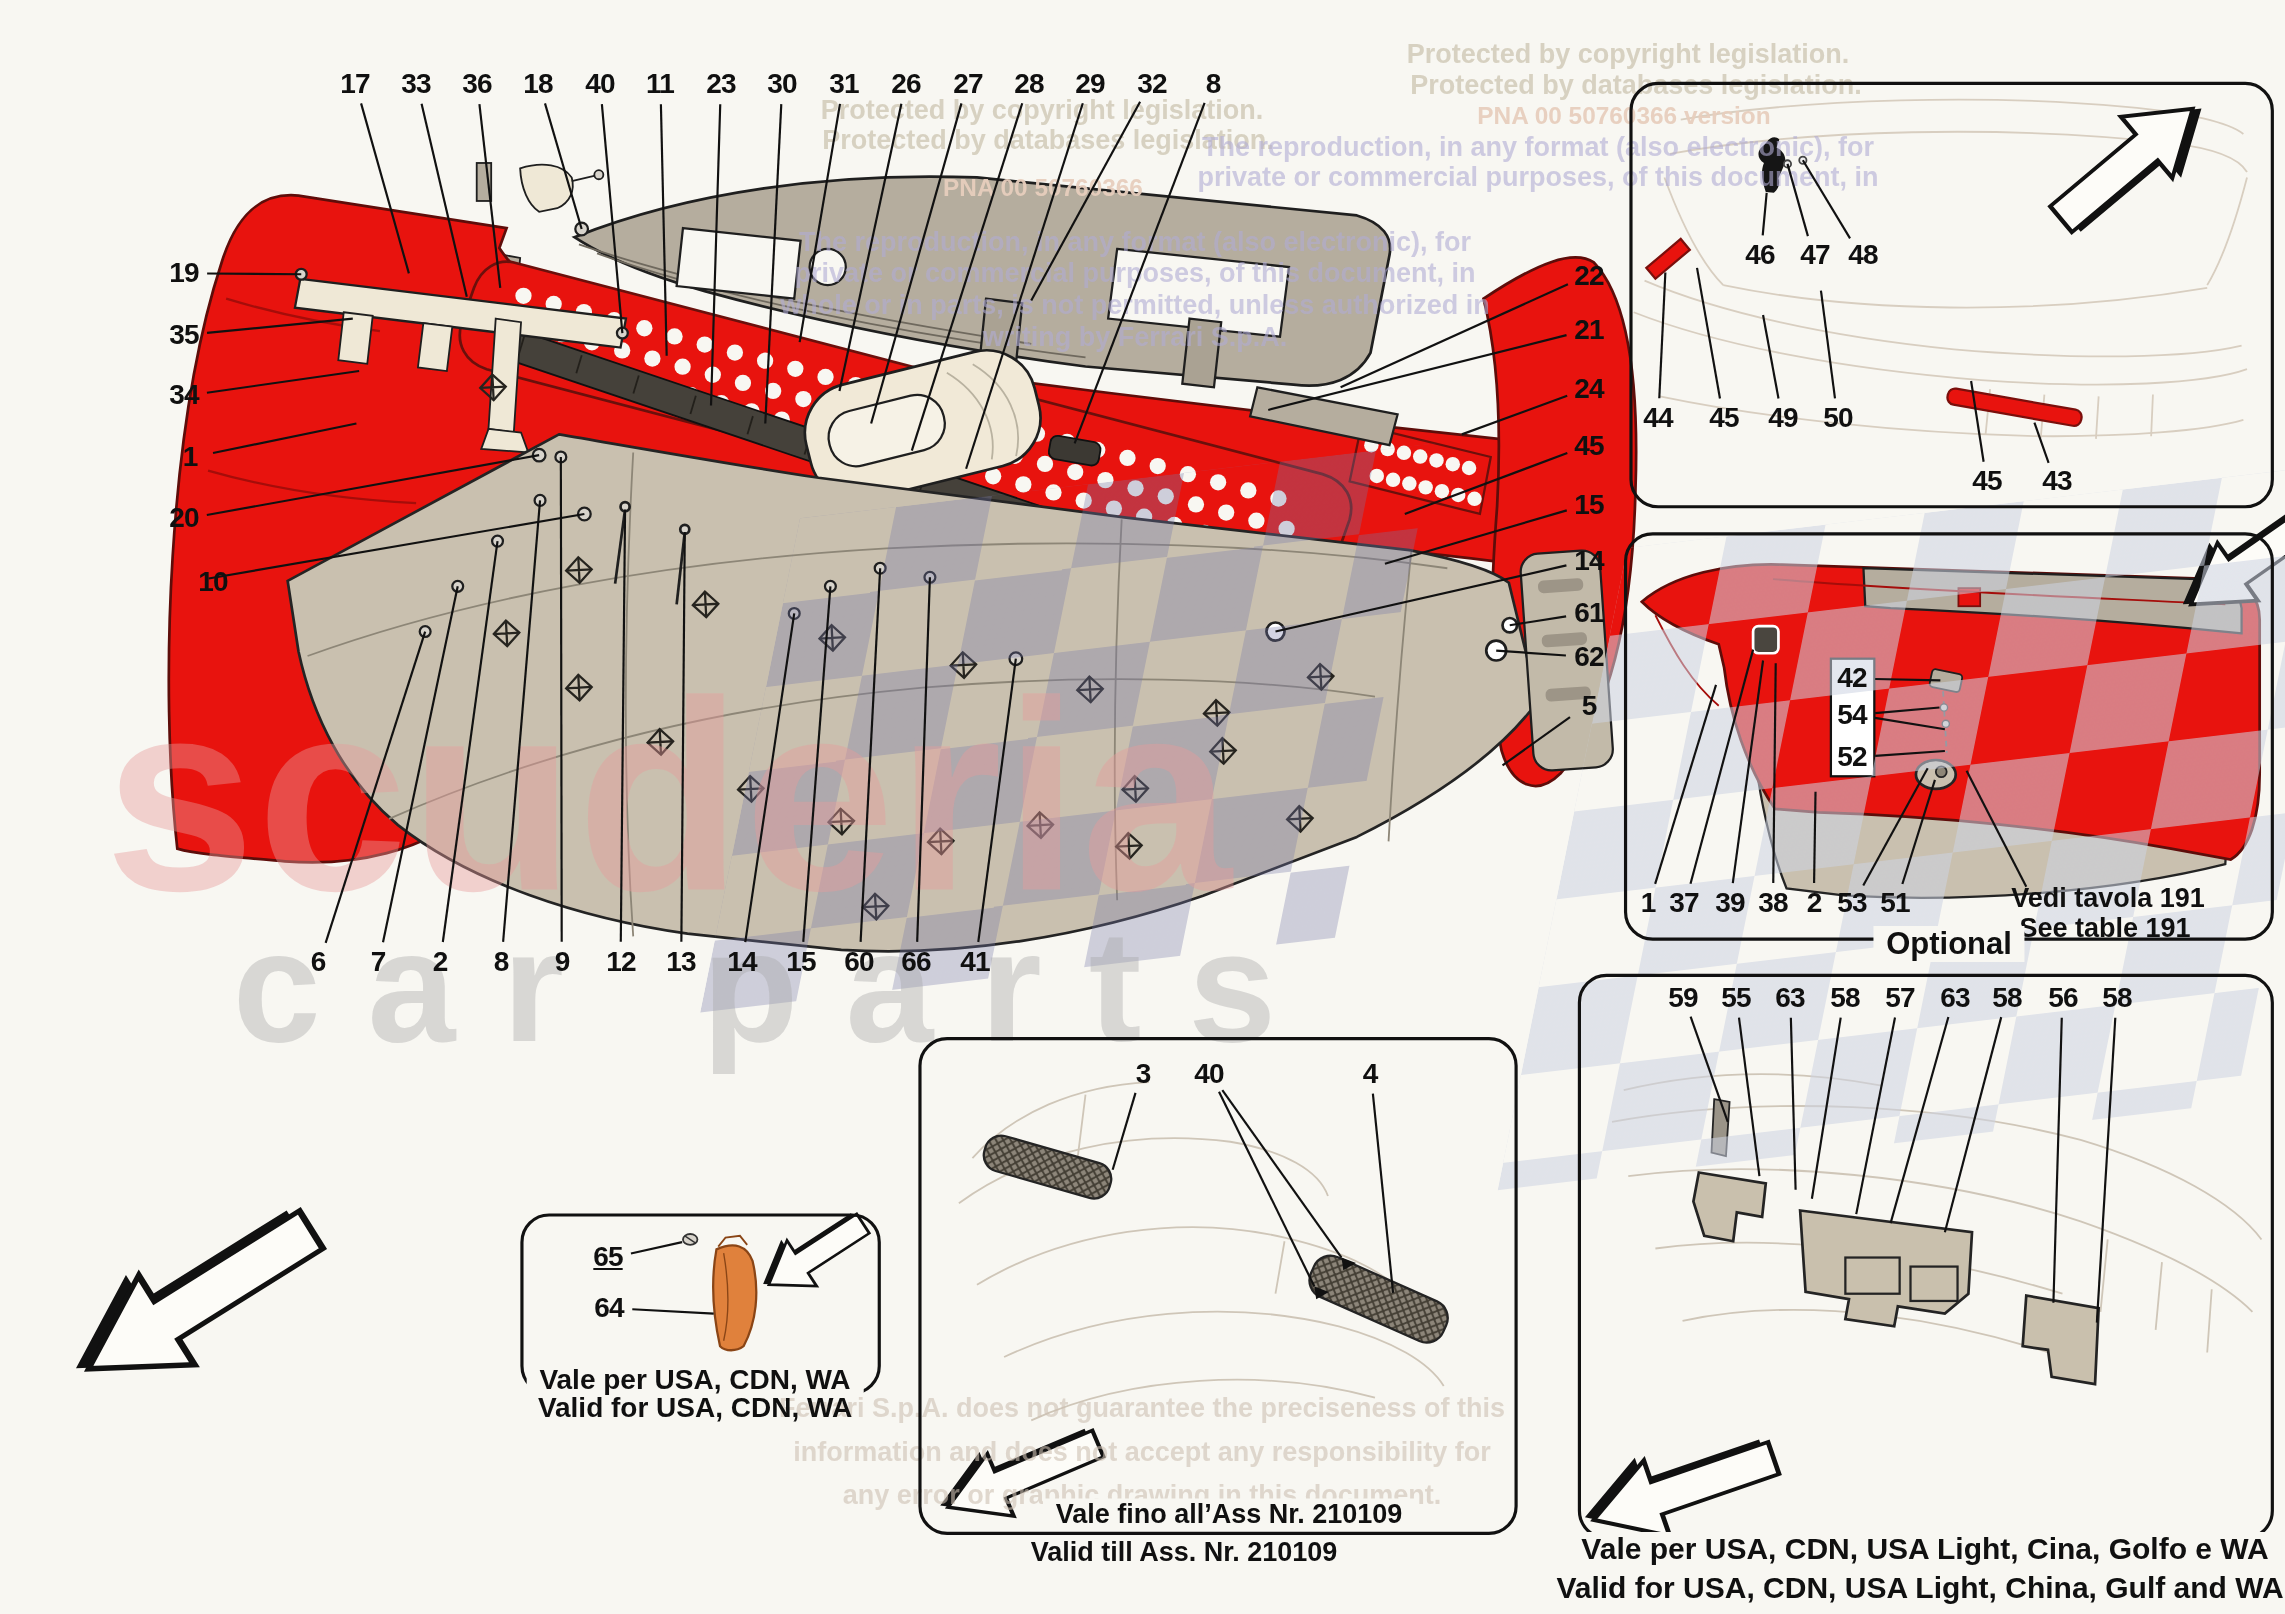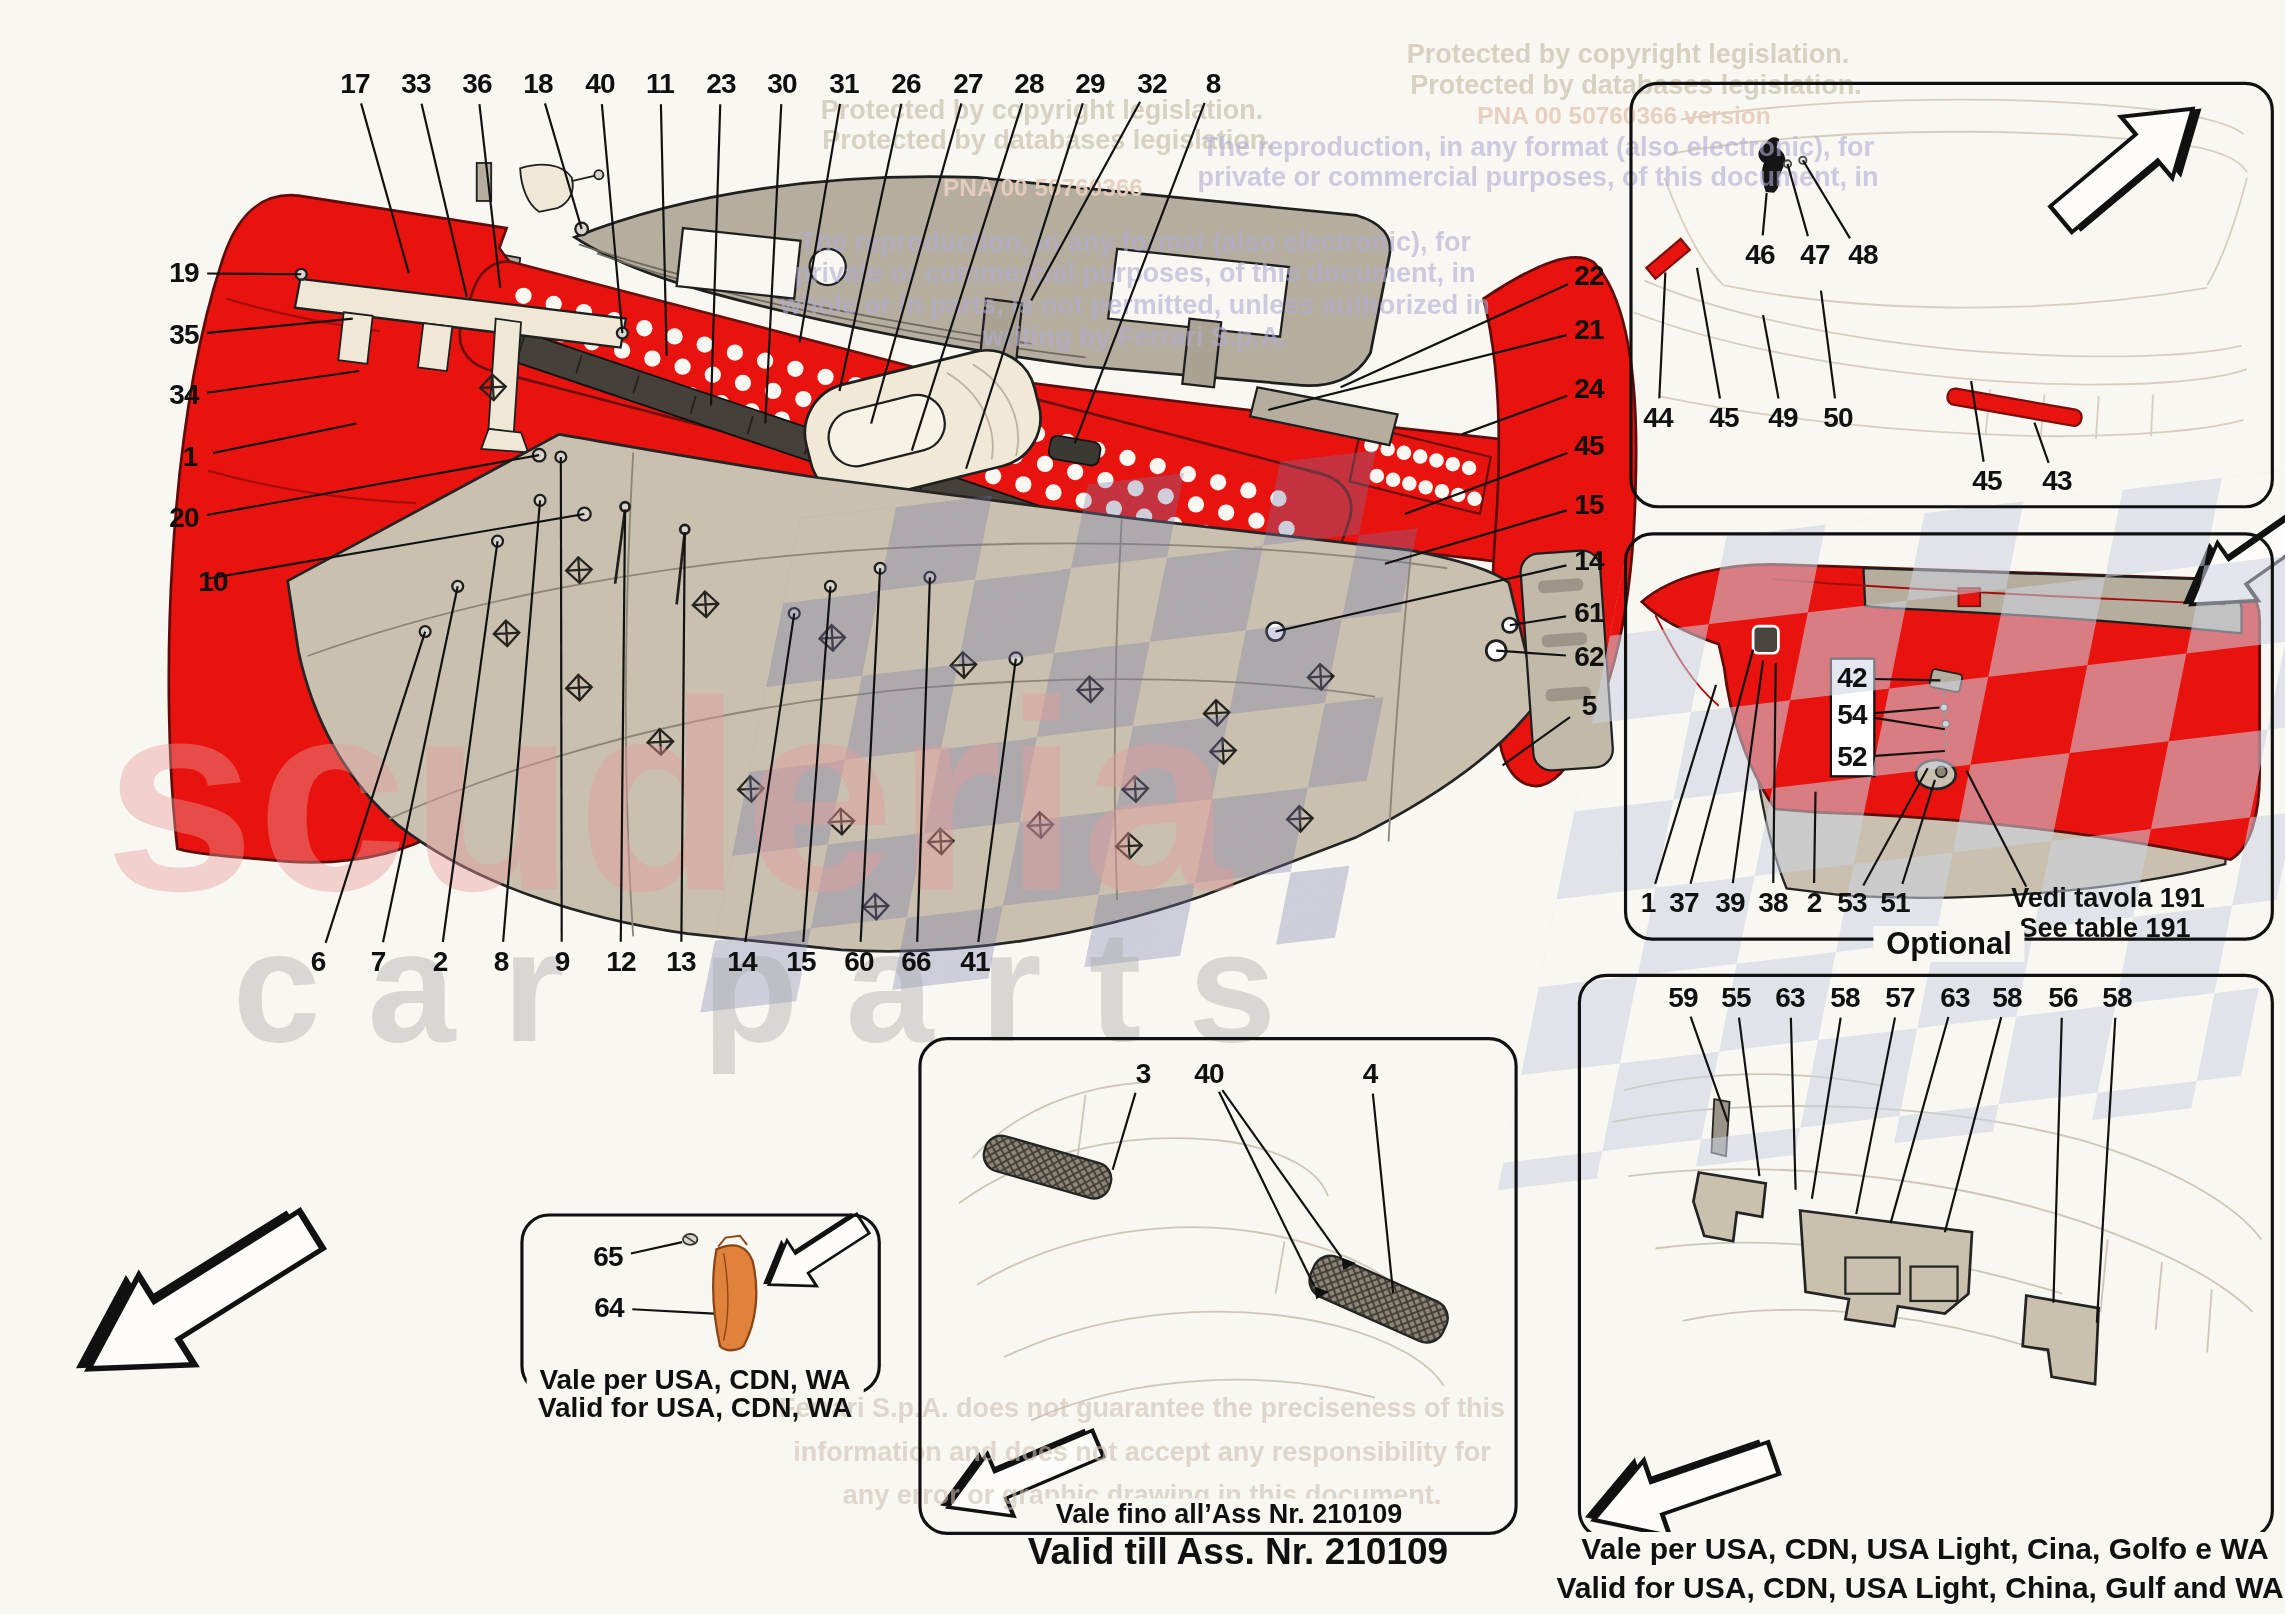--- a/index.html
+++ b/index.html
@@ -516,21 +516,21 @@
       </g>
     <line x1="2240" y1="980" x2="2174" y2="852" stroke="#111" stroke-width="2.4"></line>
   </svg>
 
   <div class="cap" style="left:2108px;top:898px;font-size:27px;">Vedi tavola 191</div>
   <div class="cap" style="left:2105px;top:928px;font-size:27px;">See table 191</div>
   <div class="cap onborder" style="left:1949px;top:944px;font-size:31px;">Optional</div>
   <div class="cap onborder" style="left:1925px;top:1549px;font-size:30px;">Vale per USA, CDN, USA Light, Cina, Golfo e WA</div>
   <div class="cap" style="left:1920px;top:1588px;font-size:30px;">Valid for USA, CDN, USA Light, China, Gulf and WA</div>
   <div class="cap onborder" style="left:1229px;top:1514px;font-size:27px;">Vale fino all’Ass Nr. 210109</div>
-  <div class="cap" style="left:1238px;top:1552px;font-size:37px;">Valid till Ass. Nr. 210109</div>
+  <div class="cap" style="left:1184px;top:1552px;font-size:27px;">Valid till Ass. Nr. 210109</div>
   <div class="cap onborder" style="left:695px;top:1380px;font-size:28px;">Vale per USA, CDN, WA</div>
   <div class="cap" style="left:695px;top:1408px;font-size:28px;">Valid for USA, CDN, WA</div>
 
 <div class="callout" style="left: 355px; top: 84px;">17</div>
     <div class="callout" style="left: 416px; top: 84px;">33</div>
     <div class="callout" style="left: 477px; top: 84px;">36</div>
     <div class="callout" style="left: 538px; top: 84px;">18</div>
     <div class="callout" style="left: 600px; top: 84px;">40</div>
     <div class="callout" style="left: 660px; top: 84px;">11</div>
     <div class="callout" style="left: 721px; top: 84px;">23</div>
@@ -593,16 +593,16 @@
     <div class="callout" style="left: 1790px; top: 998px;">63</div>
     <div class="callout" style="left: 1845px; top: 998px;">58</div>
     <div class="callout" style="left: 1900px; top: 998px;">57</div>
     <div class="callout" style="left: 1955px; top: 998px;">63</div>
     <div class="callout" style="left: 2007px; top: 998px;">58</div>
     <div class="callout" style="left: 2063px; top: 998px;">56</div>
     <div class="callout" style="left: 2117px; top: 998px;">58</div>
     <div class="callout" style="left: 1143px; top: 1074px;">3</div>
     <div class="callout" style="left: 1209px; top: 1074px;">40</div>
     <div class="callout" style="left: 1370px; top: 1074px;">4</div>
-    <div class="callout" style="left: 608px; top: 1257px;">65</div>
+    <div class="callout" style="left: 608px; top: 1257px; text-decoration: underline;">65</div>
     <div class="callout" style="left: 609px; top: 1308px;">64</div>
   </div>
 
 
 </body></html>

